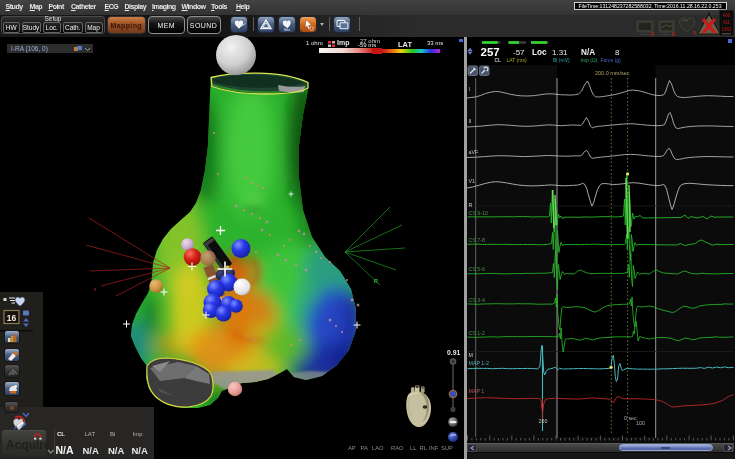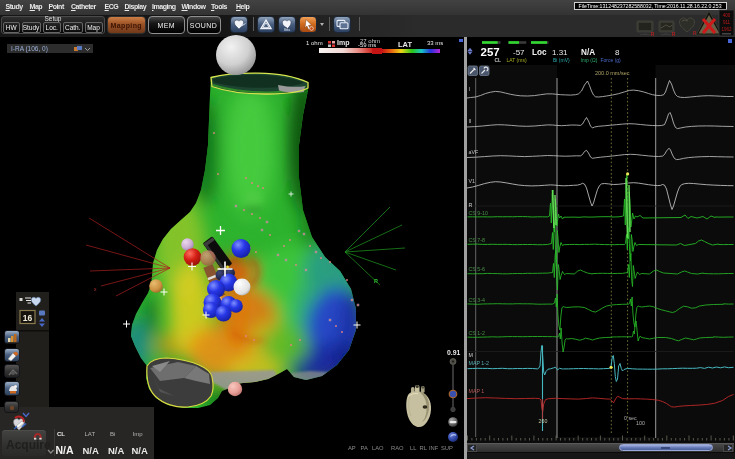--- a/index.html
+++ b/index.html
@@ -362,21 +362,21 @@
 <rect x="6" y="4" width="3.6" height="7" rx="1.7" fill="#b4ae8e"></rect>
 <circle cx="12.2" cy="3.5" r="1.6" fill="#3a3828"></circle>
 <circle cx="17.8" cy="4.5" r="1.2" fill="#55503c"></circle>
 <path d="M3,12 C0.5,17 0.5,28 4,36 C7,42.5 13,46 18,43 C24,39 27.5,29 25.5,20 C23.5,11 16,7 9,8.5 C6,9 4,10 3,12 Z" fill="#c6c0a0"></path>
 <path d="M14,8.5 C19,12 22.5,19 21.5,28 C21,33 19,37.5 16.5,39.5 C21,37.5 24.5,30 24,21 C23.4,14 19,9 14,8.5 Z" fill="#989272"></path>
 <path d="M5,13 C3,18 3.3,27 6,33" stroke="#bab48e" fill="none" stroke-width="1"></path>
 <ellipse cx="20" cy="24" rx="2.4" ry="1.8" fill="#2e2a1c"></ellipse>
 <path d="M3,14 C5,11.5 9,10 13,10.5" stroke="#e2dcba" fill="none" stroke-width="1"></path>
 </g>
 </svg>
-<div class="abs" style="left:0;top:292px;width:33px;height:141px;background:#211f1c;margin-left:16px;">
+<div class="abs" style="left:0;top:292px;width:43px;height:141px;background:#211f1c;">
 <svg width="33" height="141" style="position:absolute;left:0;top:0;">
 <rect x="3.5" y="6" width="3" height="3" fill="#d8d8d8"></rect>
 <path d="M20,14 C17.5,11.8 15.3,10.4 15.3,7.8 C15.3,6.1 16.6,5.3 17.9,5.3 C18.8,5.3 19.6,5.8 20,6.5 C20.4,5.8 21.2,5.3 22.1,5.3 C23.4,5.3 24.7,6.1 24.7,7.8 C24.7,10.4 22.5,11.8 20,14 Z" fill="#c8d8f0" stroke="#6080a8" stroke-width="0.6"></path>
 <path d="M9,6 h6 M10,8.5 h5 M11.5,11 h3.5" stroke="#e8e8e8" stroke-width="1.2"></path>
 <rect x="4" y="18.5" width="15" height="13" fill="#16130e" stroke="#8a7c50" stroke-width="1.2"></rect>
 <text x="11.5" y="28.5" font-size="8.5" fill="#f0ead8" text-anchor="middle" font-weight="bold">16</text>
 <rect x="23" y="18.5" width="6" height="5" rx="1" fill="#5878c0"></rect>
 <path d="M23,29.5 l3,-3.5 3,3.5 Z" fill="#4868c8"></path>
 <path d="M23,31.5 l3,3.5 3,-3.5 Z" fill="#4868c8"></path>
 <rect x="0" y="38" width="33" height="1.5" fill="#0d0d0b"></rect>

